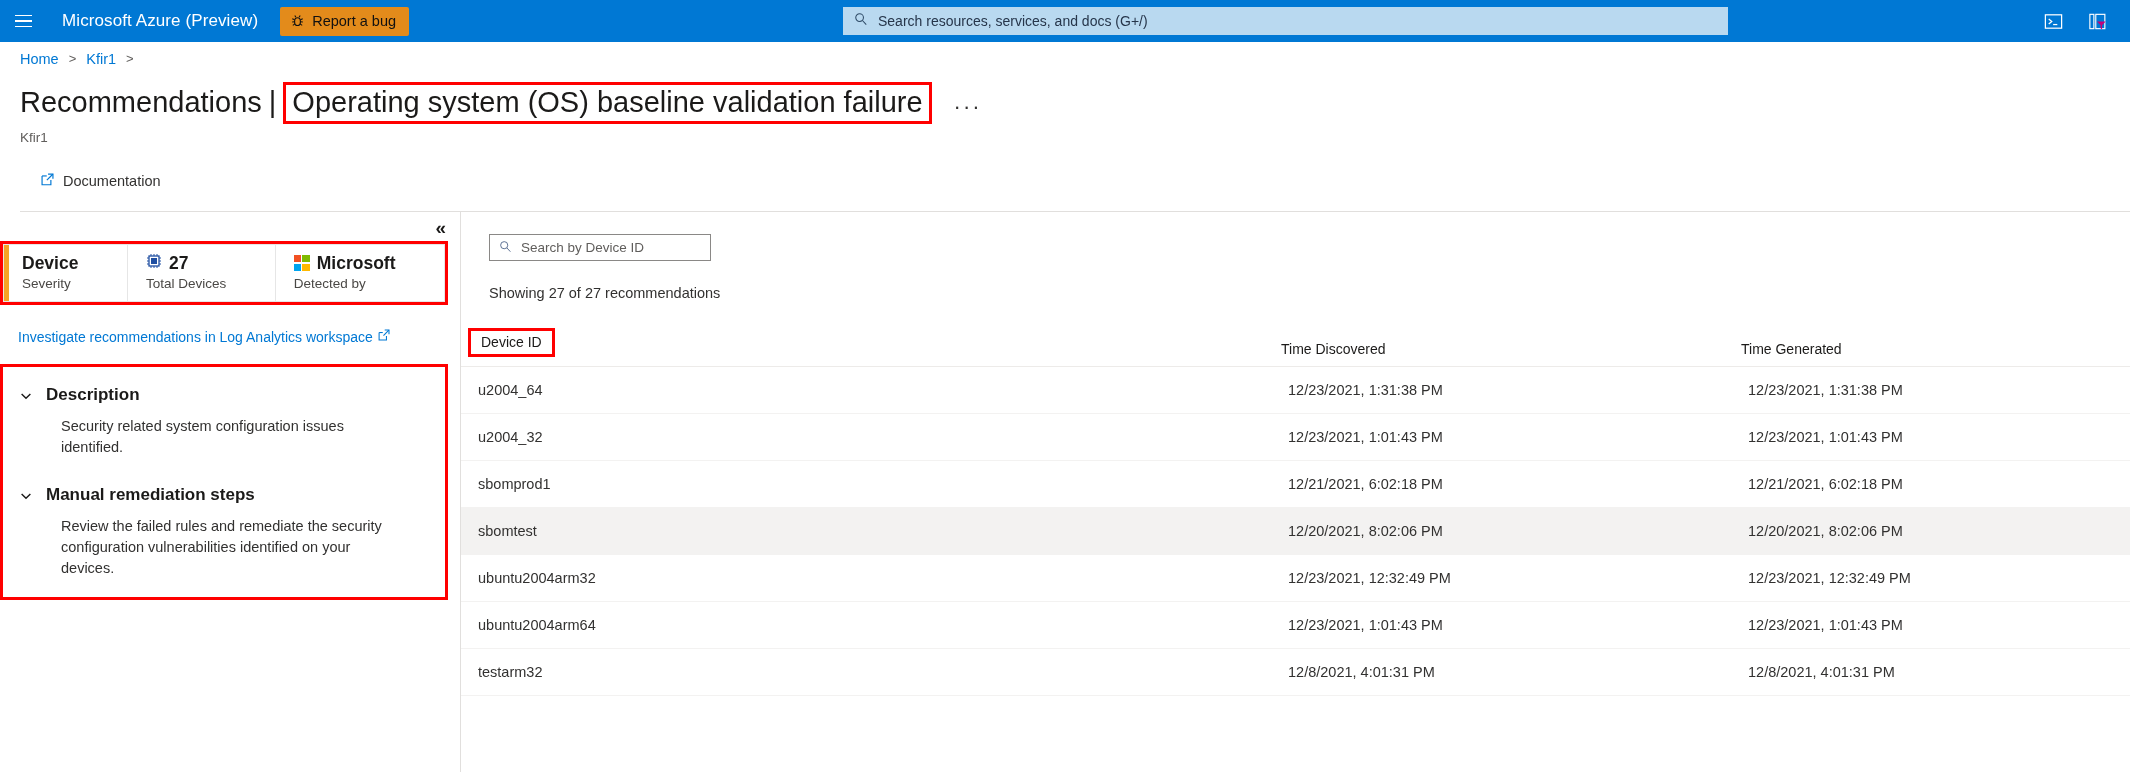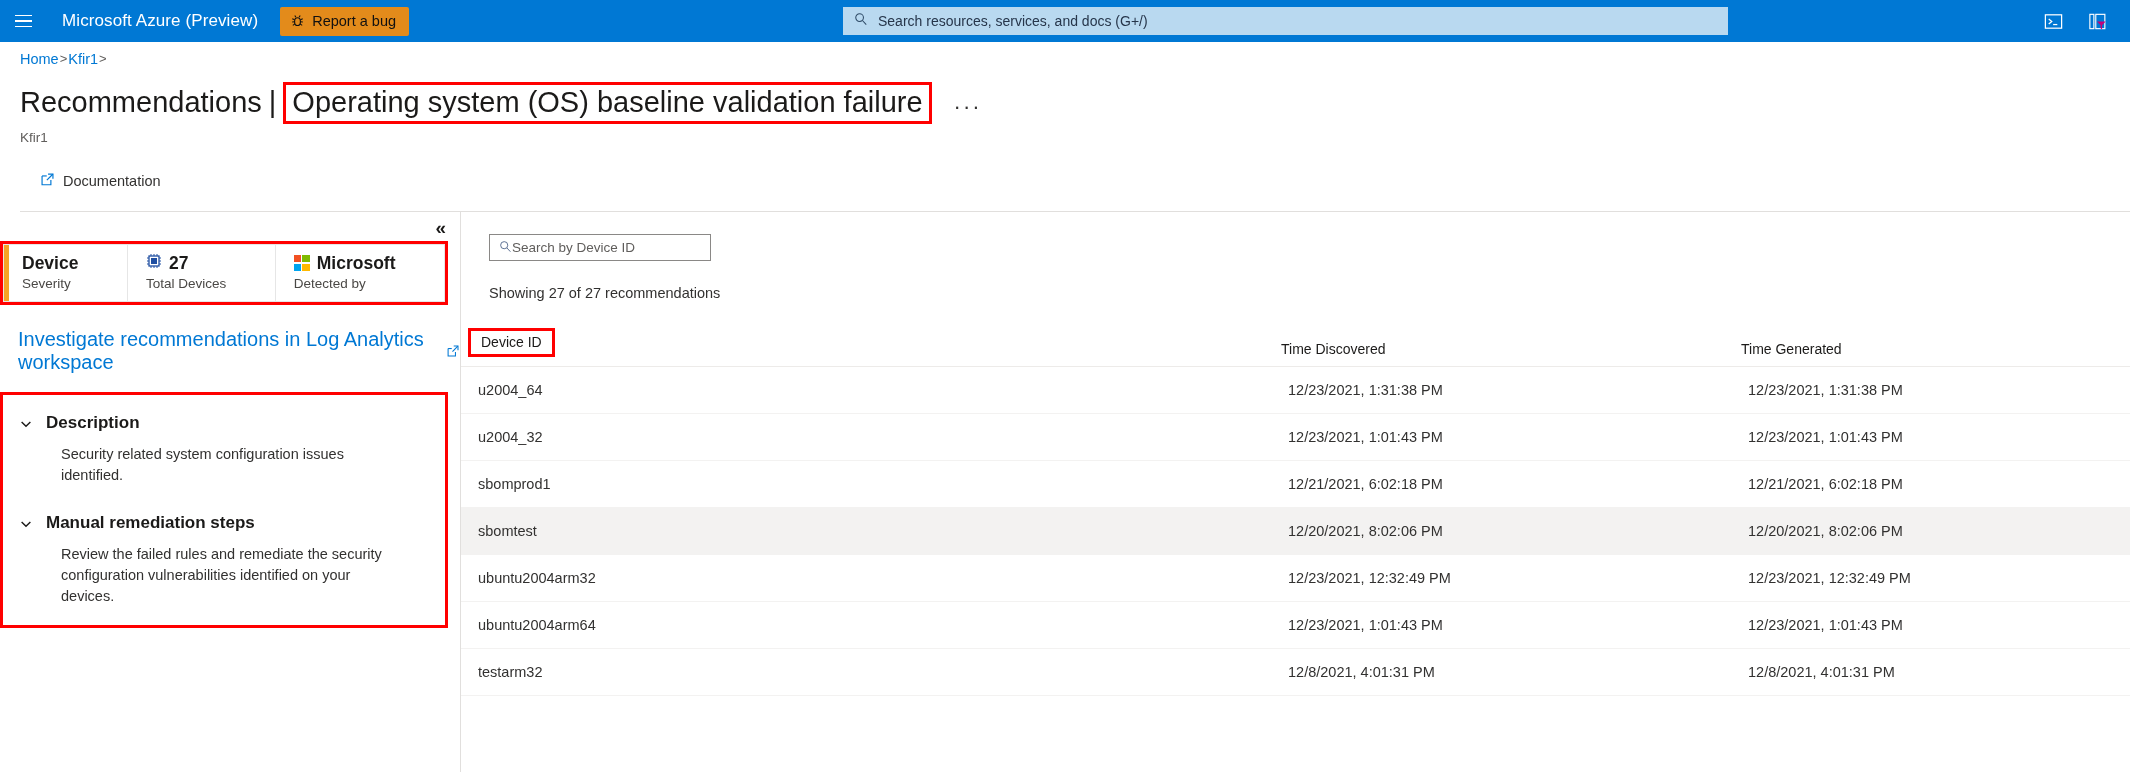--- a/index.html
+++ b/index.html
@@ -86,21 +86,21 @@
   .tb-icon {
     width: 30px; height: 30px;
     display: flex; align-items: center; justify-content: center;
     cursor: pointer;
   }
 
   
   .page-head { padding: 0 0 0 20px; background: #fff; }
   .breadcrumb {
     display: flex; align-items: center;
-    gap: 1px;
+    gap: 10px;
     font-size: 14.5px;
     padding-top: 5px;
     height: 28px;
   }
   .breadcrumb a {
     color: #0078D4; text-decoration: none; cursor: pointer; white-space: nowrap;
   }
   .breadcrumb .sep { color: #605e5c; font-size: 13px; }
 
   .title-row {
@@ -238,21 +238,21 @@
   .ms-logo i:nth-child(1) { background: #F25022; }
   .ms-logo i:nth-child(2) { background: #7FBA00; }
   .ms-logo i:nth-child(3) { background: #00A4EF; }
   .ms-logo i:nth-child(4) { background: #FFB900; }
 
   .investigate-link {
     display: inline-flex;
     align-items: center;
     gap: 4px;
     color: #0078D4;
-    font-size: 20px;
+    font-size: 14px;
     margin: 23px 0 0 18px;
     cursor: pointer;
     text-decoration: none;
   }
 
   .desc-outer {
     border: 3px solid #FF0000;
     margin: 18px 12px 0 0;
     padding: 14px 16px 18px 16px;
   }
@@ -286,20 +286,21 @@
     padding: 22px 0 0 0;
   }
   .searchbox {
     margin-left: 28px;
     width: 222px;
     height: 27px;
     border: 1px solid #8a8886;
     background: #fff;
     display: flex;
     align-items: center;
+    gap: 9px;
     padding-left: 9px;
     cursor: text;
   }
   .searchbox .ph {
     font-size: 13.5px;
     color: #605e5c;
     white-space: nowrap;
   }
   .showing {
     margin: 24px 0 0 28px;

